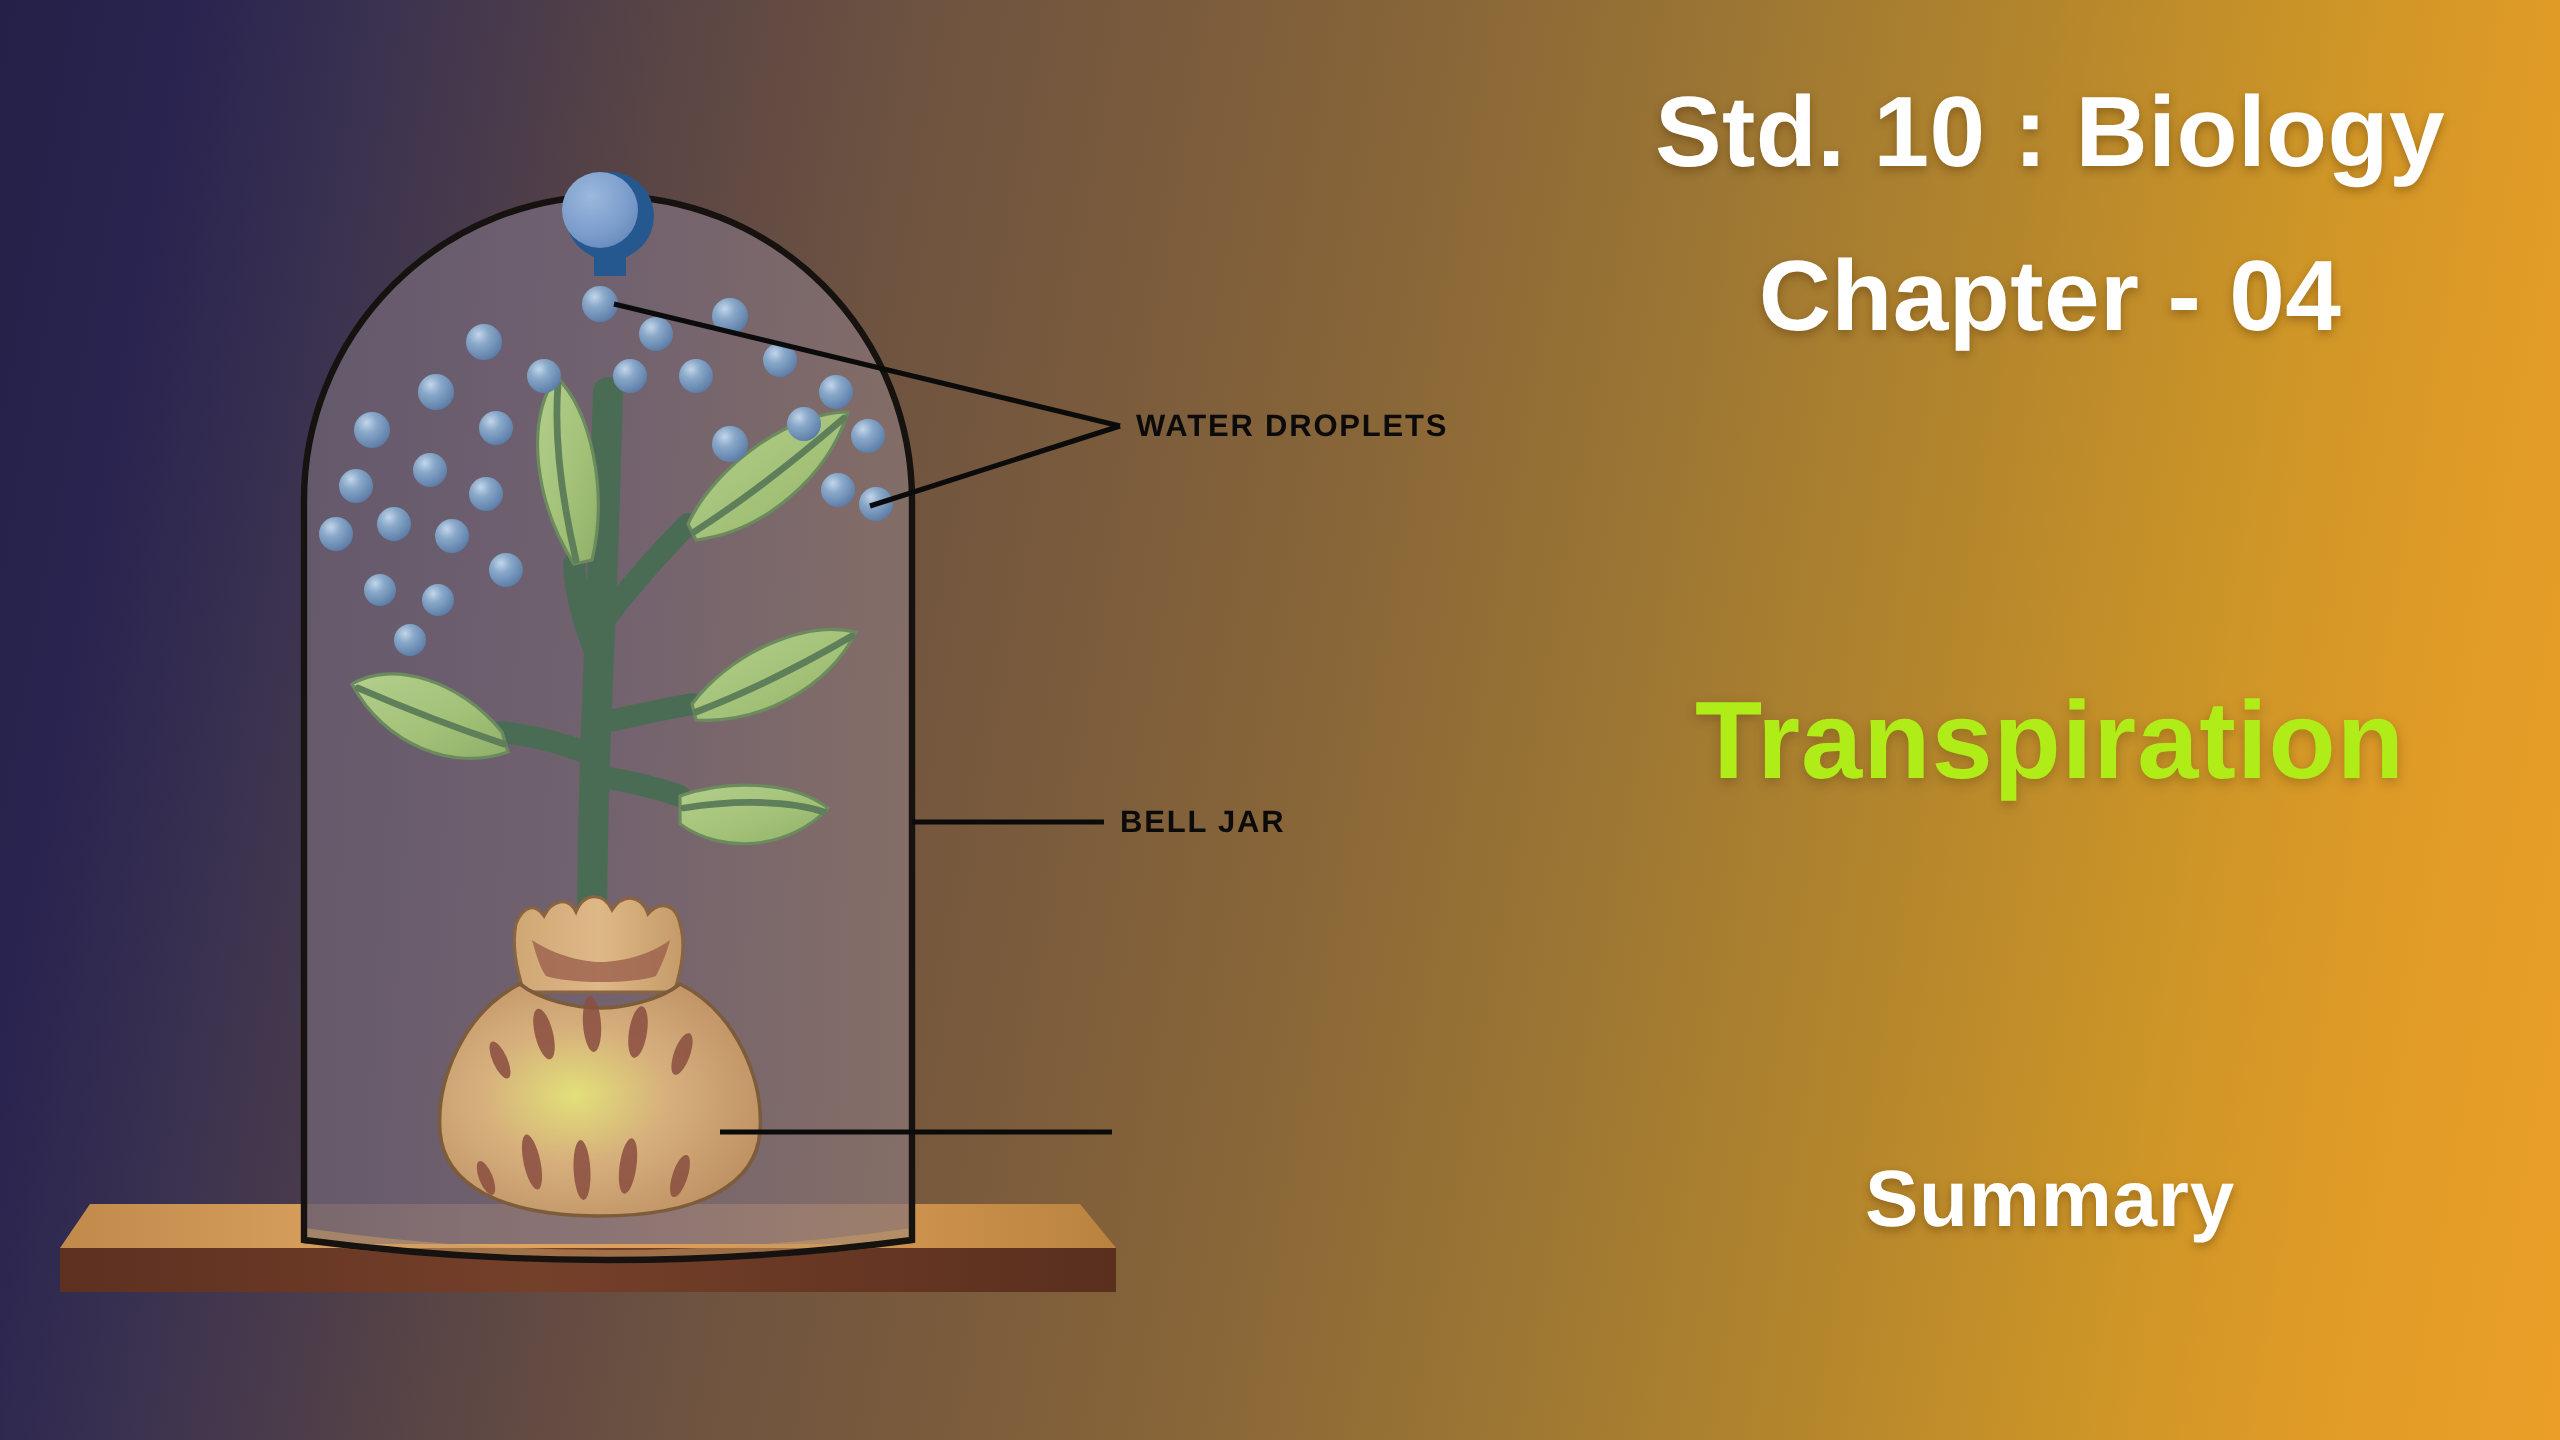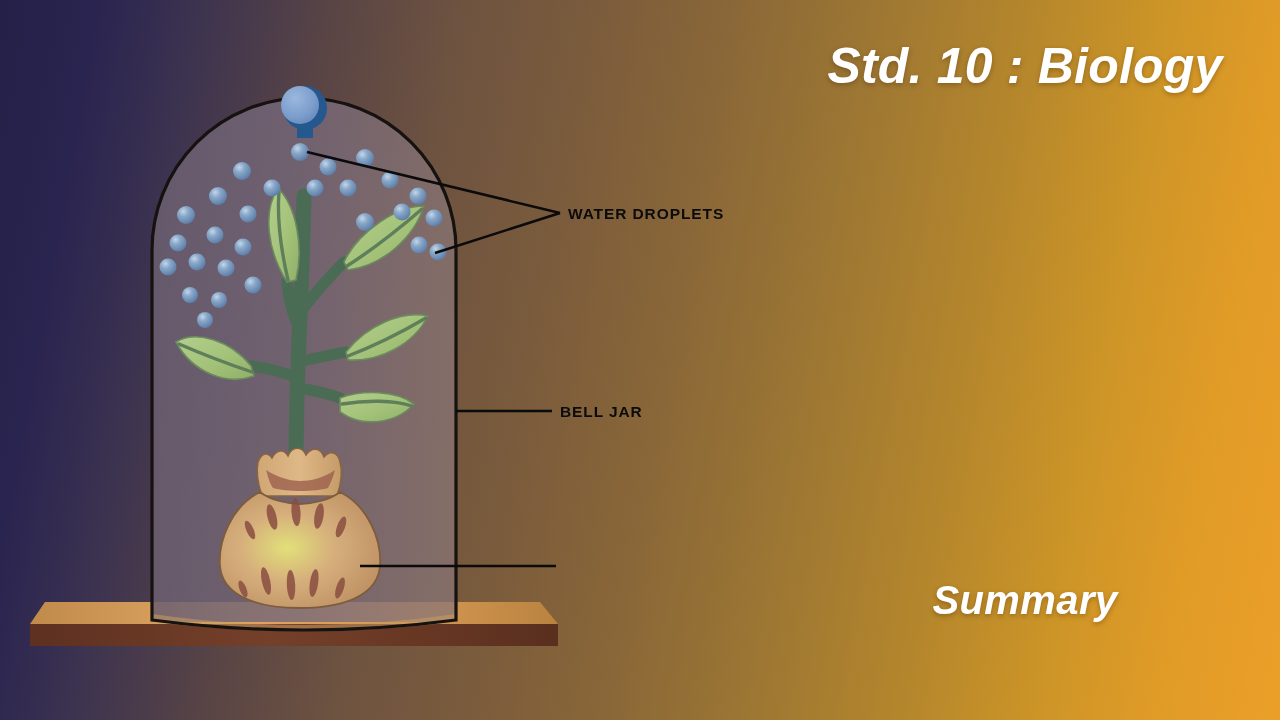--- a/index.html
+++ b/index.html
@@ -69,21 +69,20 @@
     height: 720px;
   }
   .headline {
     position: absolute;
     width: 510px;
     text-align: center;
     color: #ffffff;
     font-family: "Liberation Sans", sans-serif;
     font-weight: bold;
     text-shadow: 0 2px 5px rgba(70,35,0,0.35);
-    font-style: italic;
   }
   #title-line-1 {
     top: 36px;
     font-size: 50px;
     line-height: 60px;
     letter-spacing: 0.2px;
   }
   #title-line-2 {
     top: 118px;
     font-size: 50px;
@@ -282,16 +281,18 @@
         <path d="M360,566 L556,566"></path>
       </g>
     </svg>
 
     <div class="diagram-label" id="label-water-droplets">WATER DROPLETS</div>
     <div class="diagram-label" id="label-bell-jar">BELL JAR</div>
   </div>
 
   <div id="right-panel">
     <div class="headline" id="title-line-1">Std. 10 : Biology</div>
+    <div class="headline" id="title-line-2">Chapter - 04</div>
+    <div class="headline" id="topic-heading">Transpiration</div>
     <div class="headline" id="summary-heading">Summary</div>
   </div>
 
 </div>
 
 </body></html>

